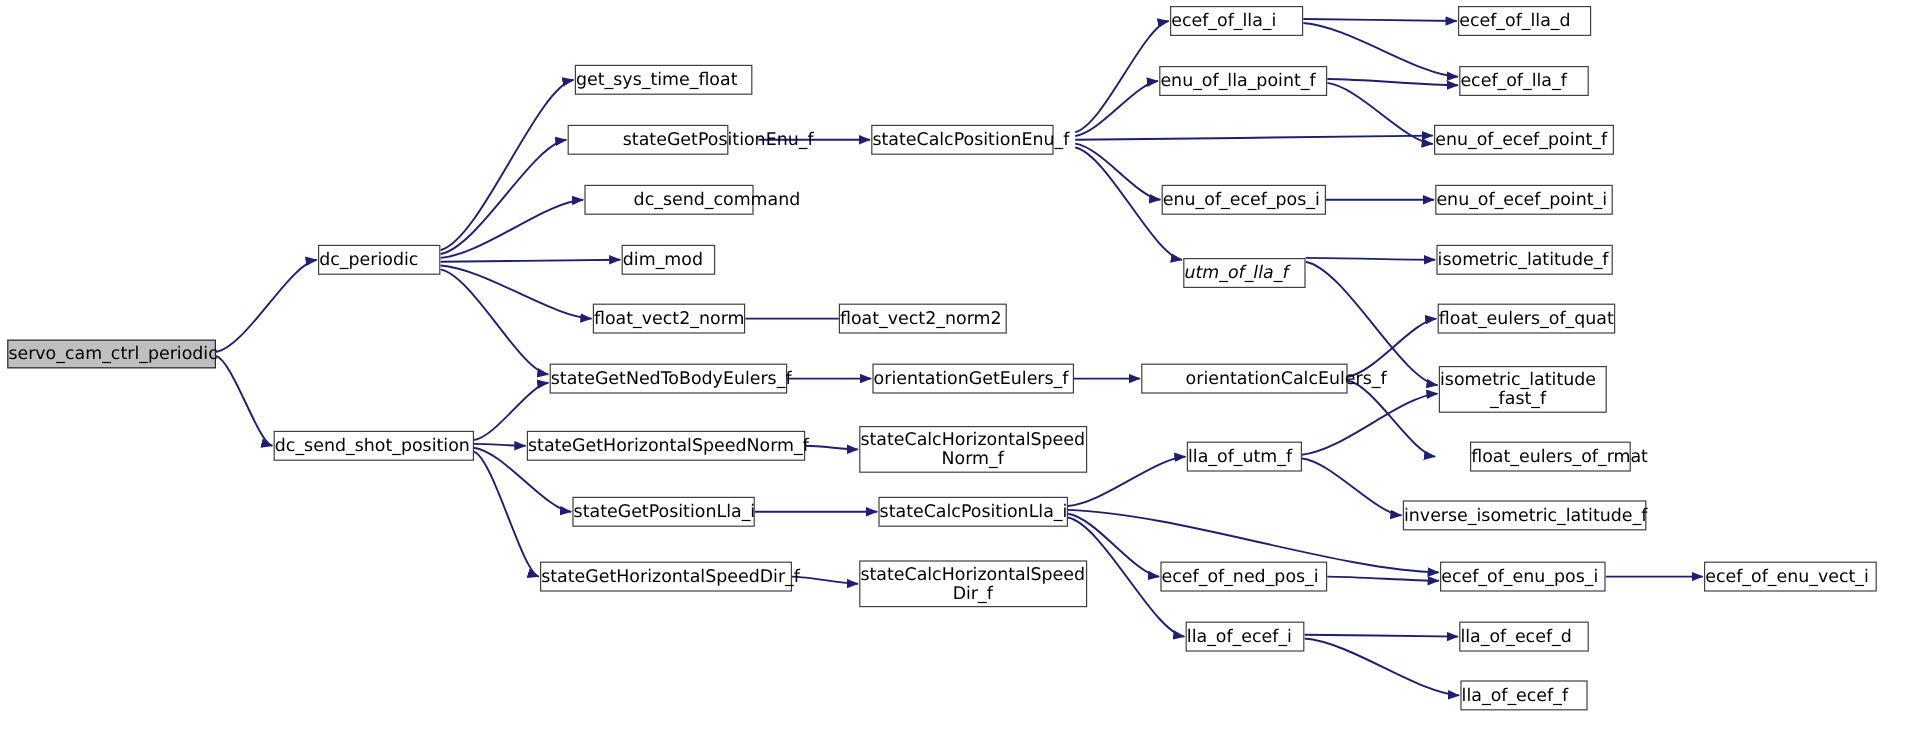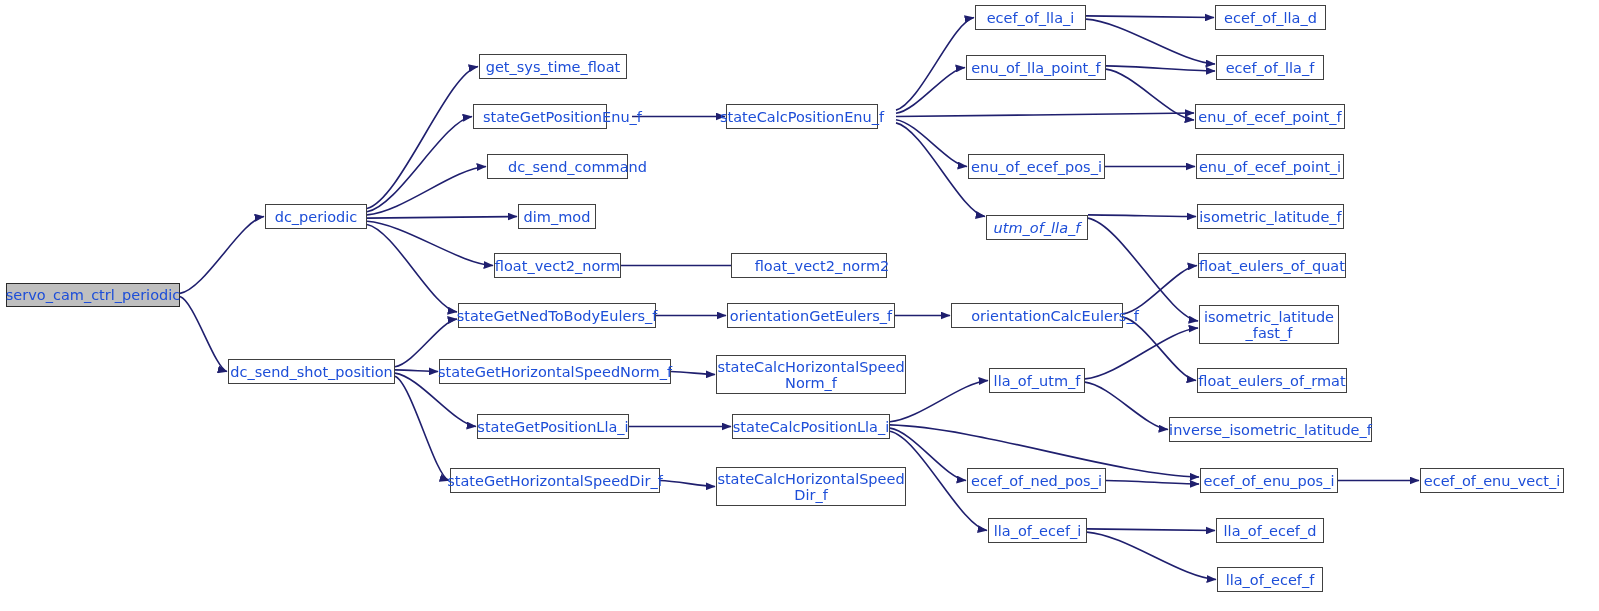--- a/index.html
+++ b/index.html
@@ -4,24 +4,23 @@
 <style>
   html,body{margin:0;padding:0;background:#ffffff;}
   body{font-family:"DejaVu Sans","Liberation Sans",sans-serif;}
   #canvas{position:relative;width:1599px;height:611px;background:#ffffff;overflow:hidden;}
   #edges{position:absolute;left:0;top:0;width:1599px;height:611px;}
   .node{
     position:absolute;
     box-sizing:border-box;
     border:1px solid #404040;
     background:#ffffff;
-    color:#1d4ed8;
+    color:#000000;
     display:flex;
     align-items:center;
-    justify-content:center;
     text-align:center;
     font-size:14.5px;
     line-height:16px;
     white-space:pre-line;
     letter-spacing:0px;
     z-index:5;
   }
   .node.root{background:#bfbfbf;border-color:#2a2a2a;}
 </style>
 </head>
@@ -87,21 +86,21 @@
       <div class="node" style="left: 479px; top: 54px; width: 148px; height: 25px;"><span>get_sys_time_float</span></div>
       <div class="node" style="left: 473px; top: 104px; width: 134px; height: 25px; padding-left: 45px;"><span>stateGetPositionEnu_f</span></div>
       <div class="node" style="left: 487px; top: 154px; width: 141px; height: 25px; padding-left: 40px;"><span>dc_send_command</span></div>
       <div class="node" style="left: 518px; top: 204px; width: 78px; height: 25px;"><span>dim_mod</span></div>
       <div class="node" style="left: 494px; top: 253px; width: 127px; height: 25px;"><span>float_vect2_norm</span></div>
       <div class="node" style="left: 458px; top: 303px; width: 198px; height: 25px;"><span>stateGetNedToBodyEulers_f</span></div>
       <div class="node" style="left: 439px; top: 359px; width: 232px; height: 25px;"><span>stateGetHorizontalSpeedNorm_f</span></div>
       <div class="node" style="left: 477px; top: 414px; width: 152px; height: 25px;"><span>stateGetPositionLla_i</span></div>
       <div class="node" style="left: 450px; top: 468px; width: 210px; height: 25px;"><span>stateGetHorizontalSpeedDir_f</span></div>
       <div class="node" style="left: 726px; top: 104px; width: 152px; height: 25px;"><span>stateCalcPositionEnu_f</span></div>
-      <div class="node" style="left: 731px; top: 253px; width: 156px; height: 25px; padding-left: 26px;"><span>float_vect2_norm2</span></div>
+      <div class="node" style="left: 699px; top: 253px; width: 140px; height: 25px;"><span>float_vect2_norm2</span></div>
       <div class="node" style="left: 727px; top: 303px; width: 168px; height: 25px;"><span>orientationGetEulers_f</span></div>
       <div class="node" style="left: 716px; top: 355px; width: 190px; height: 39px;"><span>stateCalcHorizontalSpeed
 Norm_f</span></div>
       <div class="node" style="left: 732px; top: 414px; width: 158px; height: 25px;"><span>stateCalcPositionLla_i</span></div>
       <div class="node" style="left: 716px; top: 467px; width: 190px; height: 39px;"><span>stateCalcHorizontalSpeed
 Dir_f</span></div>
       <div class="node" style="left: 975px; top: 5px; width: 111px; height: 25px;"><span>ecef_of_lla_i</span></div>
       <div class="node" style="left: 966px; top: 55px; width: 140px; height: 25px;"><span>enu_of_lla_point_f</span></div>
       <div class="node" style="left: 968px; top: 154px; width: 137px; height: 25px;"><span>enu_of_ecef_pos_i</span></div>
       <div class="node" style="left: 986px; top: 215px; width: 102px; height: 25px; font-style: italic;"><span>utm_of_lla_f</span></div>
@@ -110,20 +109,20 @@
       <div class="node" style="left: 967px; top: 468px; width: 139px; height: 25px;"><span>ecef_of_ned_pos_i</span></div>
       <div class="node" style="left: 988px; top: 518px; width: 99px; height: 25px;"><span>lla_of_ecef_i</span></div>
       <div class="node" style="left: 1215px; top: 5px; width: 111px; height: 25px;"><span>ecef_of_lla_d</span></div>
       <div class="node" style="left: 1216px; top: 55px; width: 108px; height: 25px;"><span>ecef_of_lla_f</span></div>
       <div class="node" style="left: 1195px; top: 104px; width: 150px; height: 25px;"><span>enu_of_ecef_point_f</span></div>
       <div class="node" style="left: 1196px; top: 154px; width: 148px; height: 25px;"><span>enu_of_ecef_point_i</span></div>
       <div class="node" style="left: 1197px; top: 204px; width: 147px; height: 25px;"><span>isometric_latitude_f</span></div>
       <div class="node" style="left: 1198px; top: 253px; width: 148px; height: 25px;"><span>float_eulers_of_quat</span></div>
       <div class="node" style="left: 1199px; top: 305px; width: 140px; height: 39px;"><span>isometric_latitude
 _fast_f</span></div>
-      <div class="node" style="left: 1197px; top: 368px; width: 150px; height: 25px;"><span>float_eulers_of_rmat</span></div>
+      <div class="node" style="left: 1225px; top: 368px; width: 134px; height: 25px;"><span>float_eulers_of_rmat</span></div>
       <div class="node" style="left: 1169px; top: 417px; width: 203px; height: 25px;"><span>inverse_isometric_latitude_f</span></div>
       <div class="node" style="left: 1200px; top: 468px; width: 138px; height: 25px;"><span>ecef_of_enu_pos_i</span></div>
       <div class="node" style="left: 1216px; top: 518px; width: 108px; height: 25px;"><span>lla_of_ecef_d</span></div>
       <div class="node" style="left: 1217px; top: 567px; width: 106px; height: 25px;"><span>lla_of_ecef_f</span></div>
       <div class="node" style="left: 1420px; top: 468px; width: 144px; height: 25px;"><span>ecef_of_enu_vect_i</span></div>
     </div>
 </div>
 
 </body></html>

